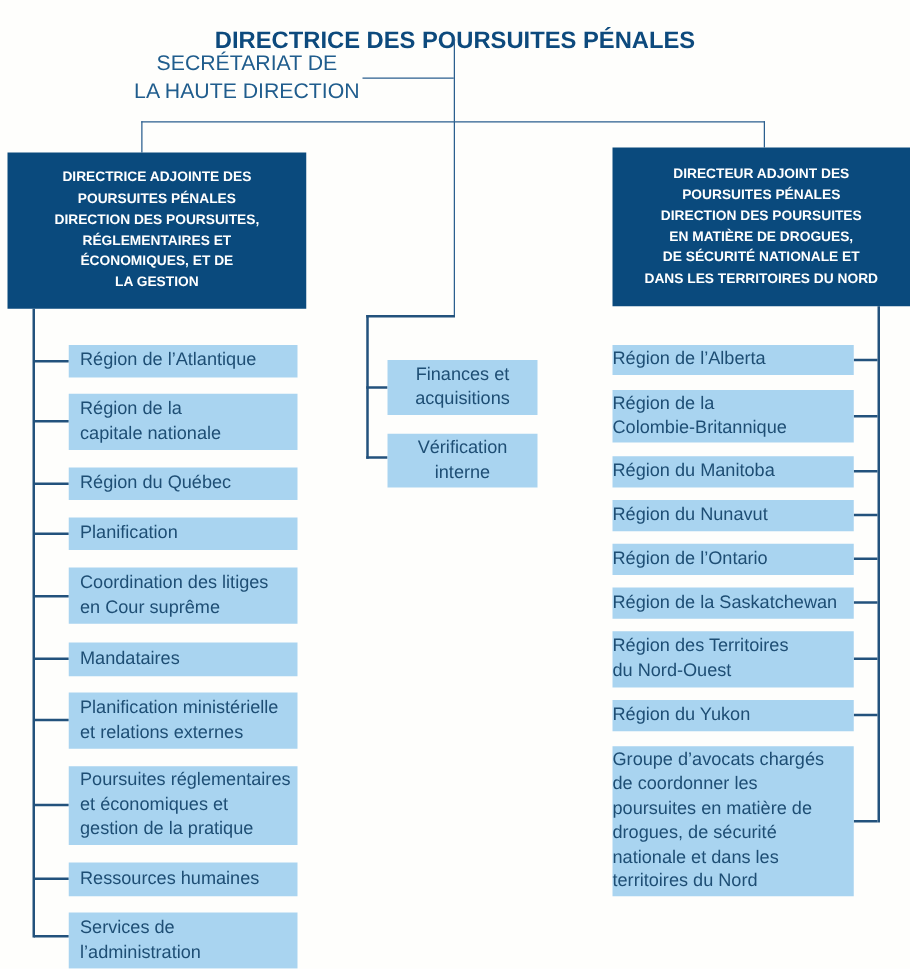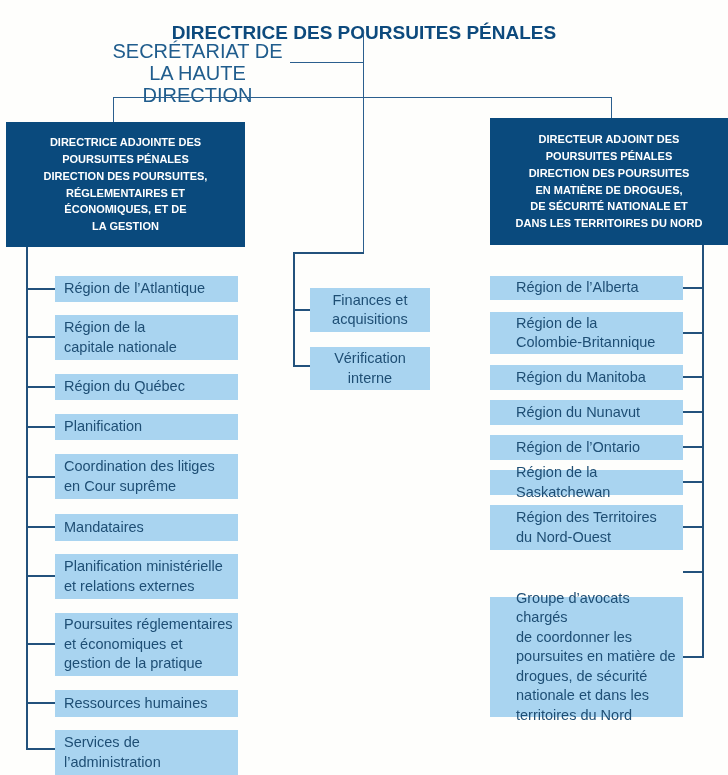--- a/index.html
+++ b/index.html
@@ -18,21 +18,21 @@
     font-size: 19px;
     font-weight: bold;
     color: #0d4a7d;
     white-space: pre-line;
     margin-top: 18px;
   }
   .secretariat-label {
     position: absolute;
     left: 105px; top: 40px; width: 185px;
     text-align: center;
-    font-size: 20px;
+    font-size: 17px;
     line-height: 22px;
     color: #205d8d;
     white-space: pre-line;
   }
   .head-box {
     position: absolute;
     background: #0a4a7d;
     color: #ffffff;
     font-size: 11px;
     font-weight: bold;
@@ -49,21 +49,21 @@
     position: absolute;
     background: #a9d4f0;
     color: #1e4e74;
     font-size: 14.5px;
     line-height: 19.5px;
     display: flex;
     align-items: center;
     white-space: pre-line;
   }
   .leaf-left   { left: 55px;  width: 183px; padding-left: 9px; box-sizing: border-box; }
-  .leaf-right  { left: 490px; width: 193px; padding-left: 26px; box-sizing: border-box; }
+  .leaf-right  { left: 490px; width: 193px; padding-left: 0; box-sizing: border-box; }
   .leaf-center { left: 310px; width: 120px; justify-content: center; text-align: center; }
   .ln { position: absolute; }
   .ln-thin  { background: #2b5f8e; }
   .ln-thick { background: #23527c; }
 </style>
 </head>
 <body>
 
 <div id="org-chart">
 
@@ -143,20 +143,21 @@
 
   <div class="leaf-box leaf-right" style="top:276px;height:24px;">Région de l’Alberta</div>
   <div class="leaf-box leaf-right" style="top:312px;height:42px;">Région de la
 Colombie-Britannique</div>
   <div class="leaf-box leaf-right" style="top:365px;height:25px;">Région du Manitoba</div>
   <div class="leaf-box leaf-right" style="top:400px;height:25px;">Région du Nunavut</div>
   <div class="leaf-box leaf-right" style="top:470px;height:25px;">Région de la Saskatchewan</div>
   <div class="leaf-box leaf-right" style="top:435px;height:25px;">Région de l’Ontario</div>
   <div class="leaf-box leaf-right" style="top:505px;height:45px;">Région des Territoires
 du Nord-Ouest</div>
+  <div class="leaf-box leaf-right" style="top:560px;height:25px;">Région du Yukon</div>
   <div class="leaf-box leaf-right" style="top:597px;height:120px;">Groupe d’avocats chargés
 de coordonner les
 poursuites en matière de
 drogues, de sécurité
 nationale et dans les
 territoires du Nord</div>
 
 </div>
 
 </body></html>

